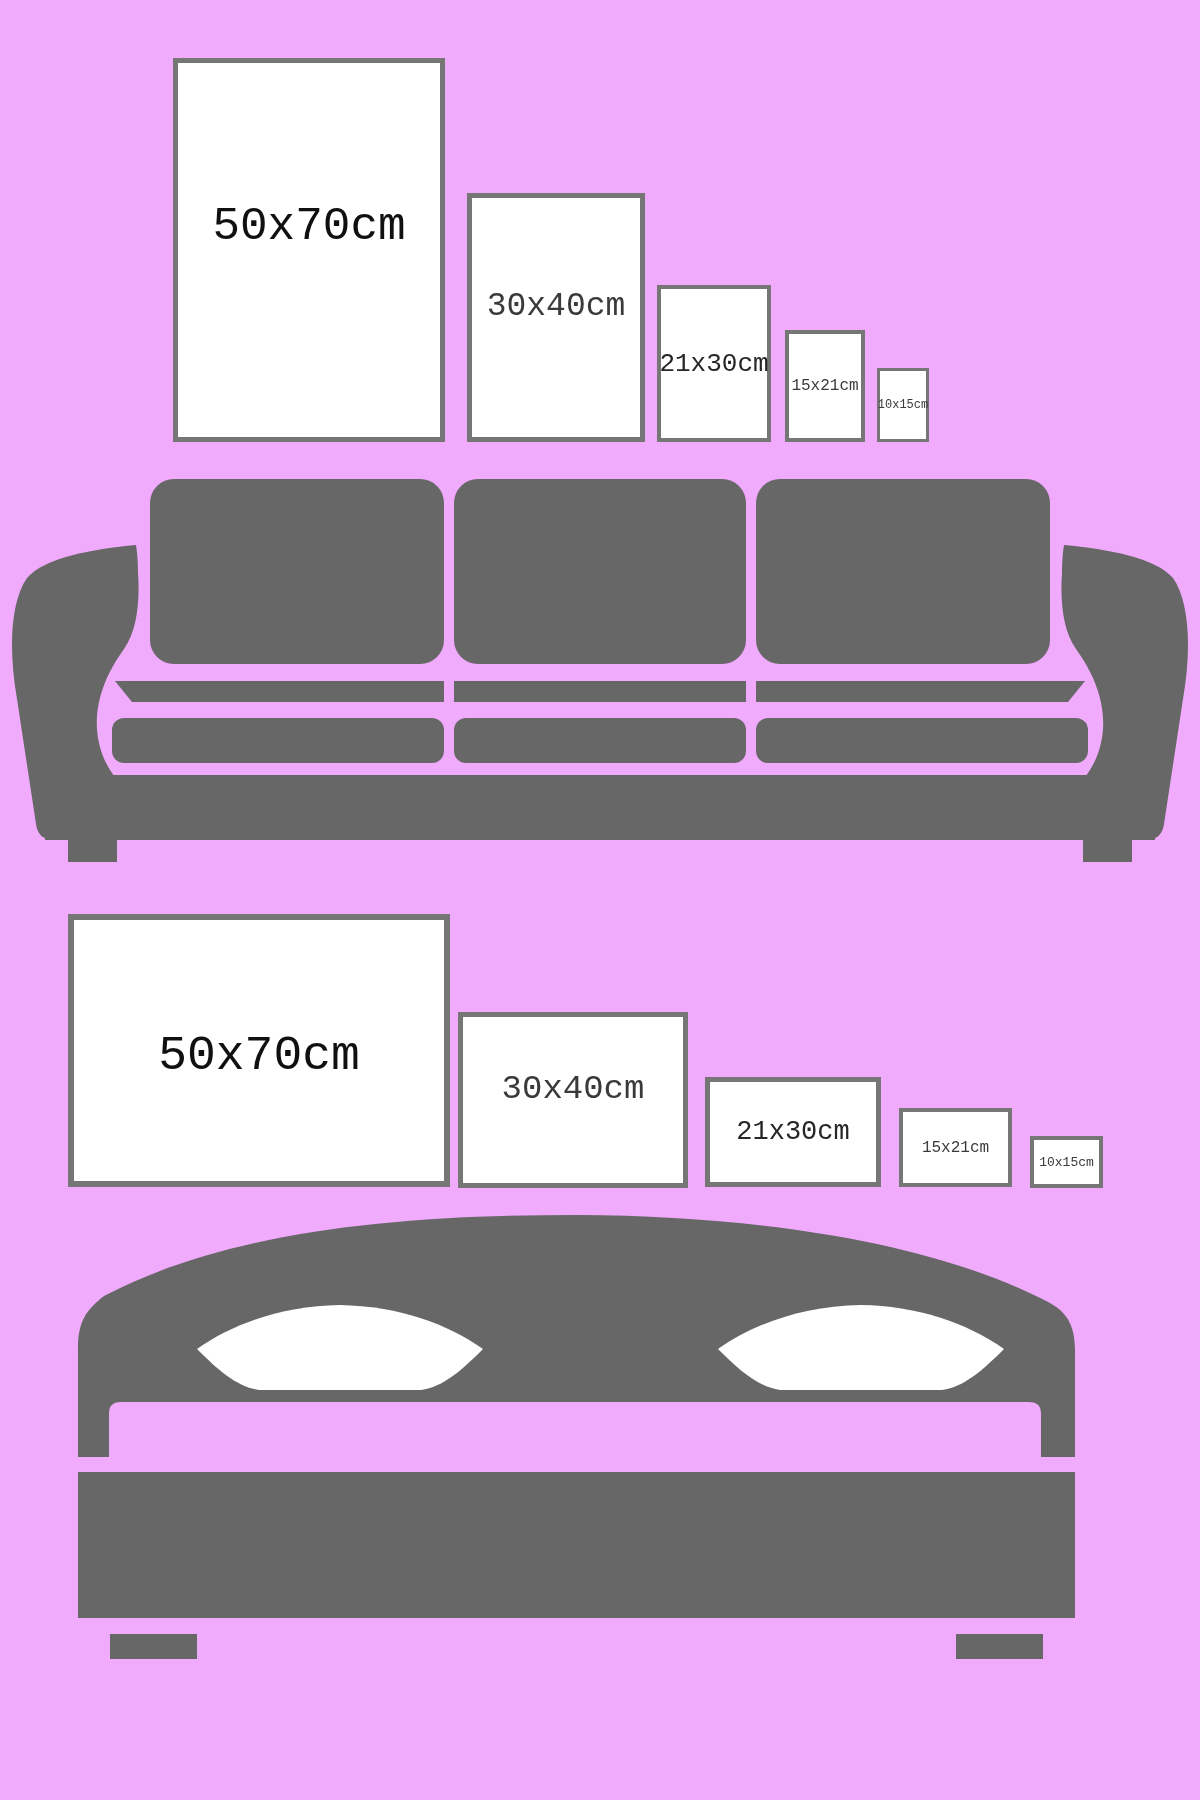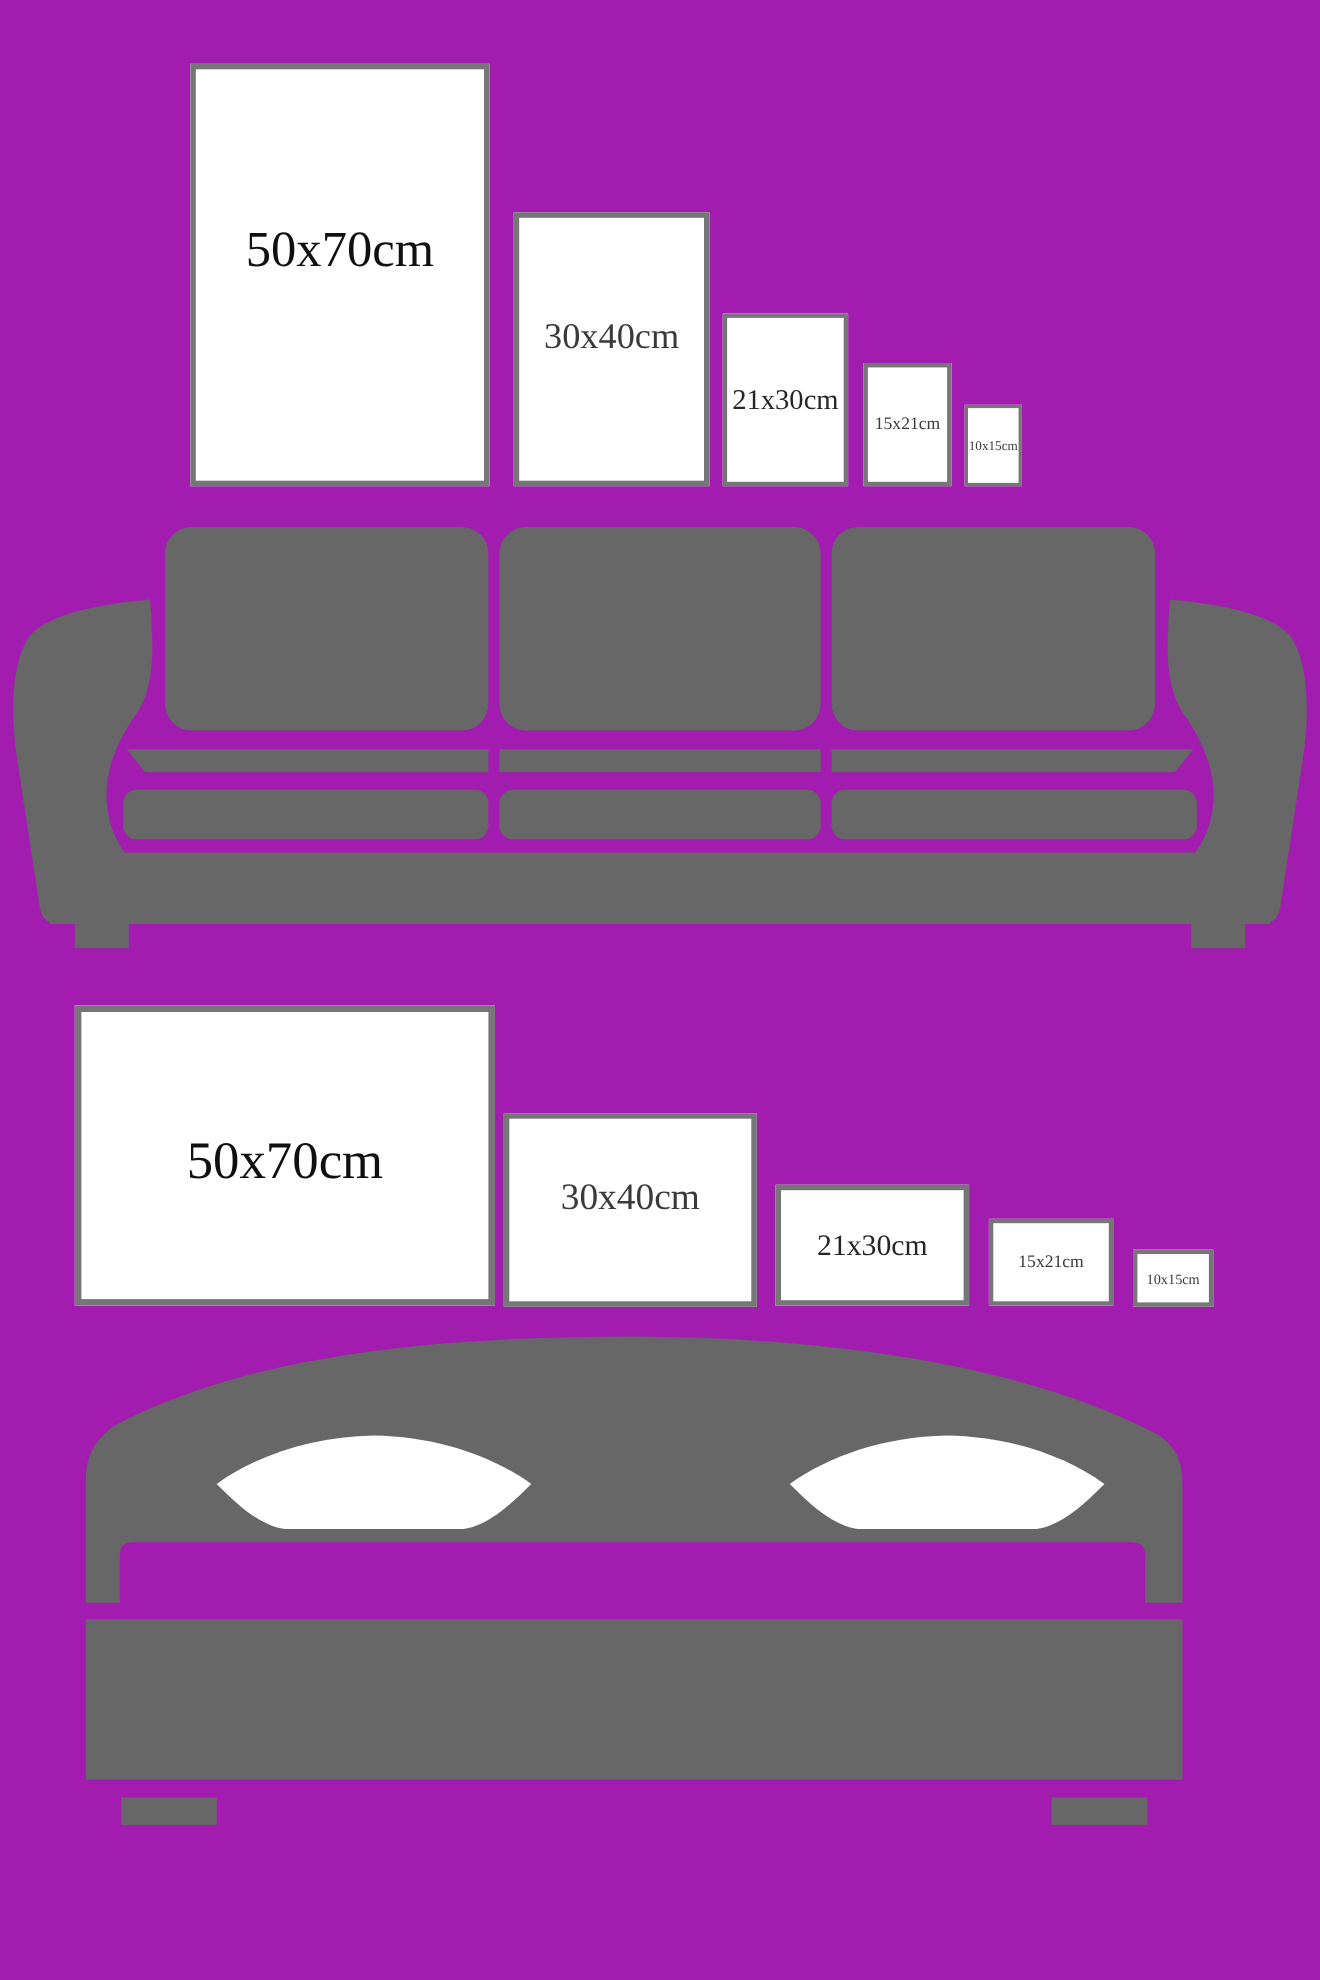--- a/index.html
+++ b/index.html
@@ -1,18 +1,18 @@
 <!DOCTYPE html>
 <html><head>
 <meta charset="utf-8">
 <style>
   html,body{margin:0;padding:0;background:#ffffff;}
   .canvas{
-    position:relative;width:1200px;height:1800px;background:#a21caf;
-    font-family:Liberation Serif, serif;overflow:hidden;text-align:right;
+    position:relative;width:1200px;height:1800px;background:#f0abfc;
+    font-family:Liberation Mono, monospace;overflow:hidden;text-align:right;
   }
   .frame{
     position:absolute;box-sizing:border-box;background:#ffffff;
     display:flex;align-items:center;justify-content:center;
   }
   .frame .lbl{display:block;line-height:1;white-space:nowrap;}
   
   .f-t1{left:173px;top:58px;width:272px;height:384px;border:5px solid #767676;}
   .f-t2{left:467px;top:193px;width:178px;height:249px;border:5px solid #767676;}
   .f-t3{left:657px;top:285px;width:114px;height:157px;border:4px solid #767676;}

